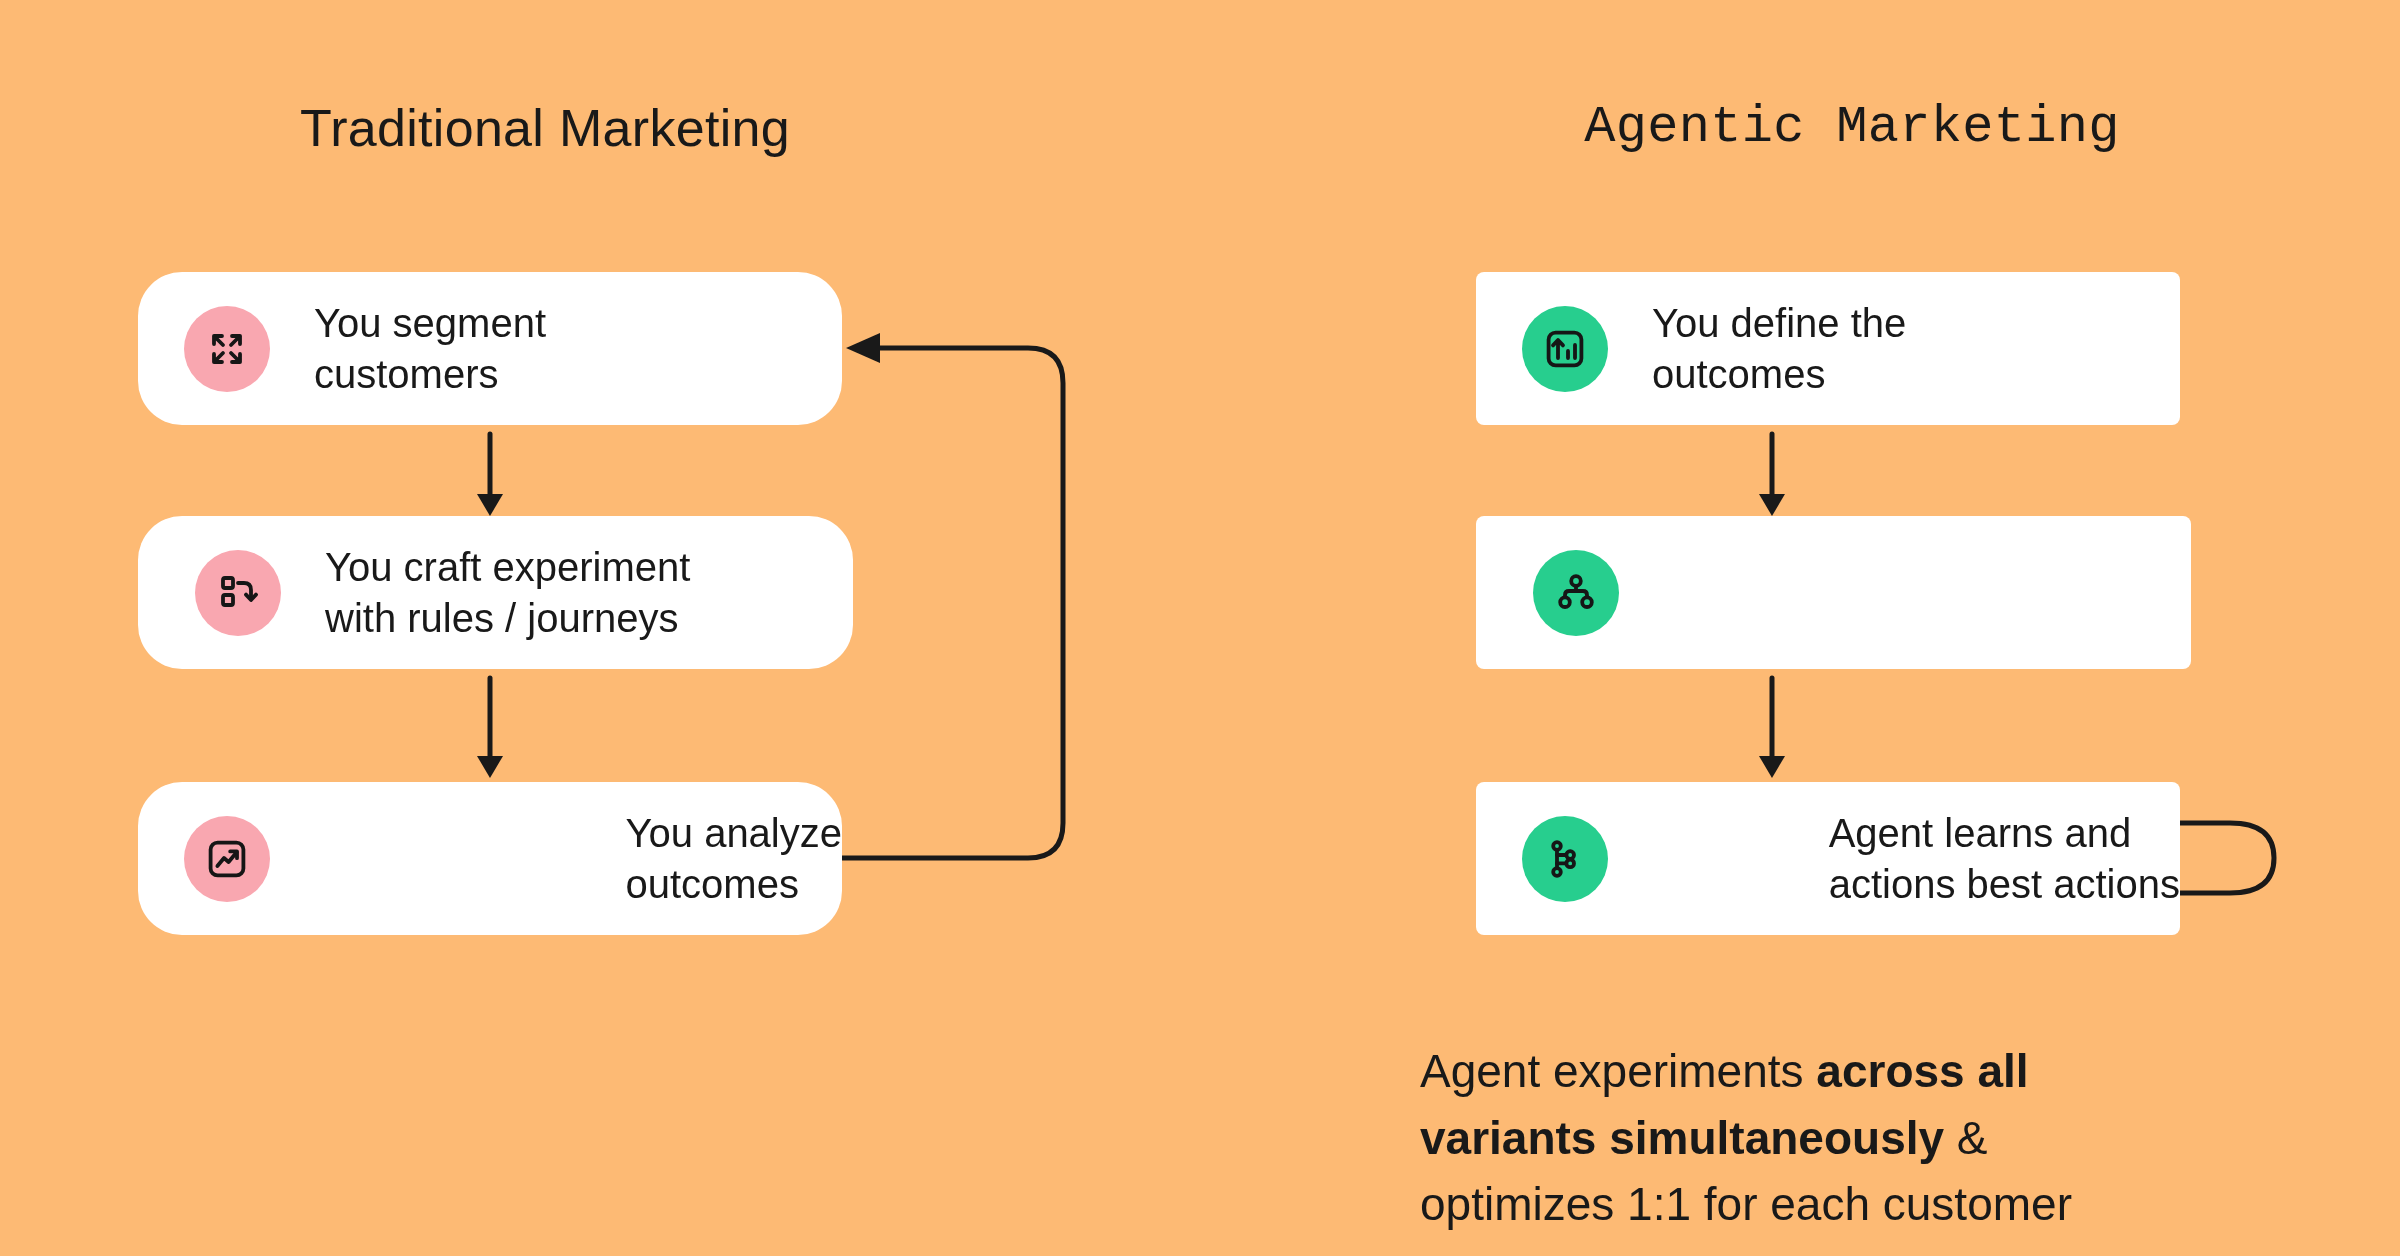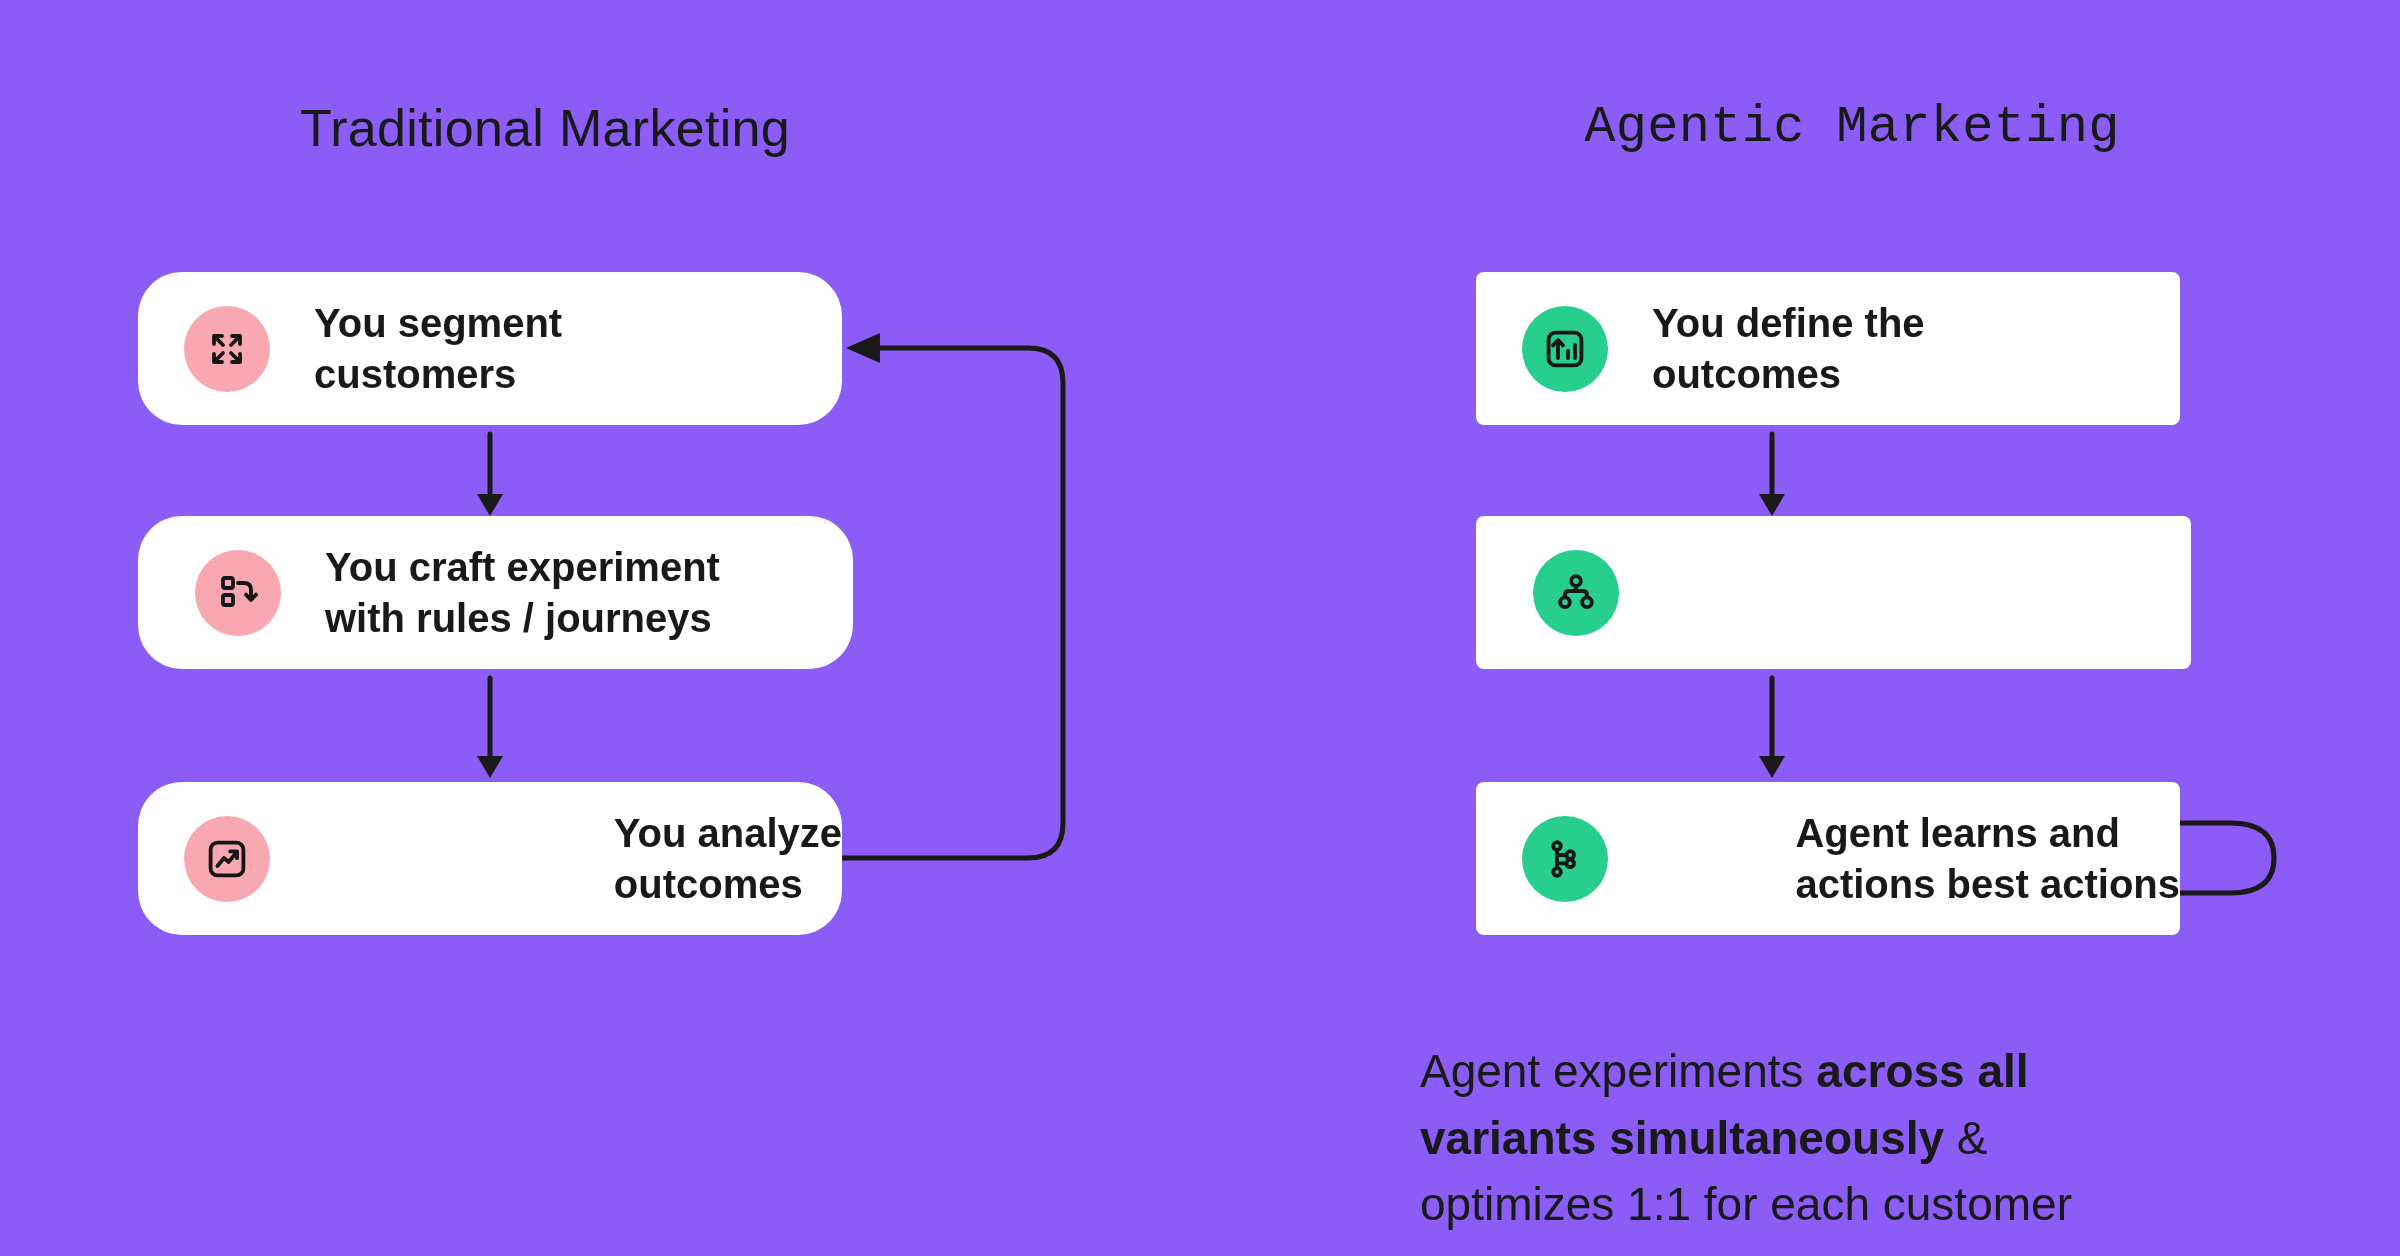--- a/index.html
+++ b/index.html
@@ -5,21 +5,21 @@
   html, body { margin: 0; padding: 0; }
   body {
     background: #e6e0fa;
     font-family: "Liberation Sans", sans-serif;
     color: #191919;
   }
   .canvas {
     position: relative;
     width: 2400px;
     height: 1256px;
-    background: #8b5cf6;
+    background: #fdba74;
     overflow: hidden;
   }
   .connectors {
     position: absolute;
     left: 0; top: 0;
     z-index: 1;
     pointer-events: none;
   }
   .col-title {
     position: absolute;
@@ -63,21 +63,20 @@
   }
   .badge.pink  { background: #f9a7b0; }
   .badge.green { background: #27ce8e; }
   .badge svg { display: block; }
 
   .card-label {
     margin-left: 44px;
     font-size: 40px;
     line-height: 1.26;
     white-space: pre-line;
-    font-weight: bold;
   }
 
   .loop-box {
     position: absolute;
     left: 915px; top: 516px;
     width: 298px; height: 153px;
     background: #f89fab;
     border-radius: 28px;
     display: flex;
     align-items: center;

